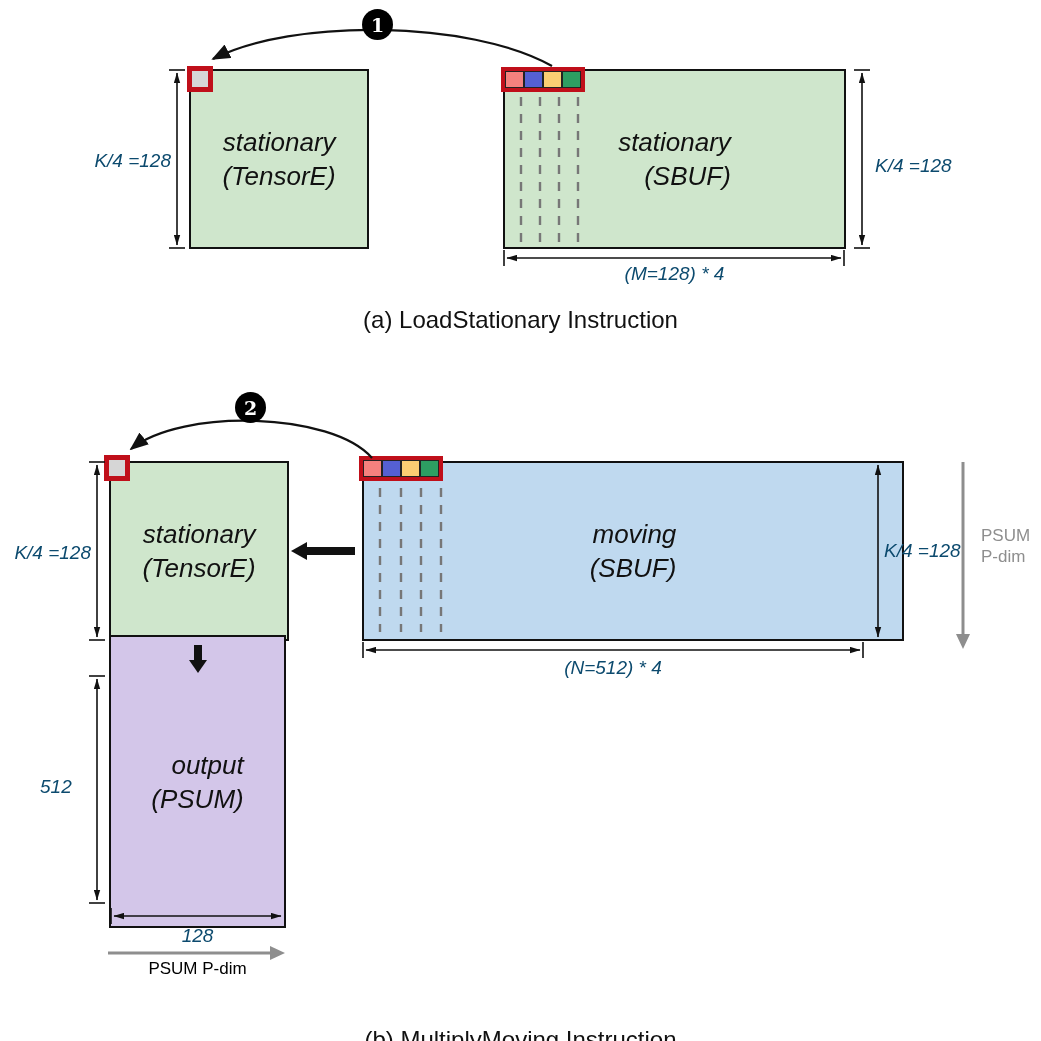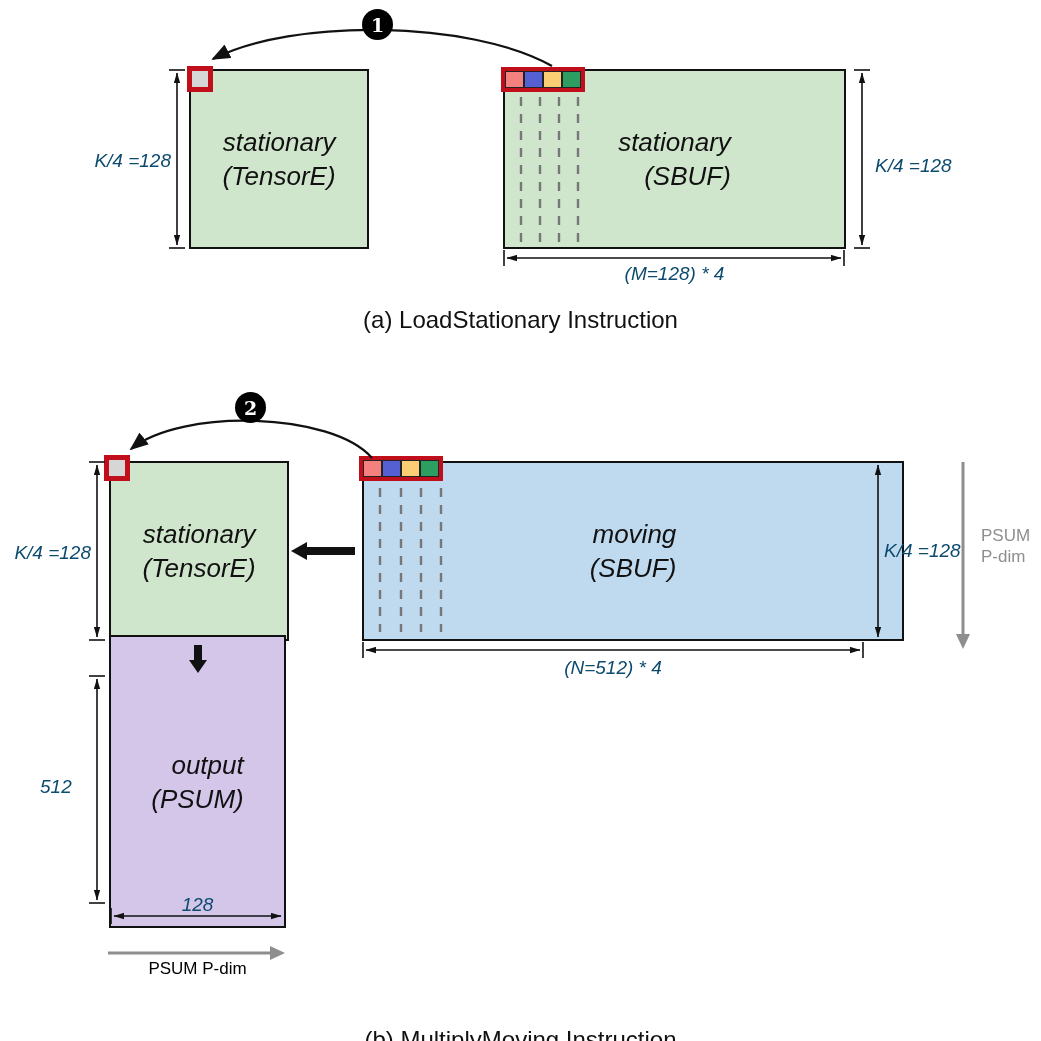--- a/index.html
+++ b/index.html
@@ -84,21 +84,21 @@
     <span class="cell" style="background-color: rgb(245, 129, 126);"></span>
     <span class="cell" style="background-color: rgb(85, 96, 210);"></span>
     <span class="cell" style="background-color: rgb(251, 206, 115);"></span>
     <span class="cell" style="background-color: rgb(45, 158, 98);"></span>
   </div>
 
   <div class="dimlabel" style="left:11px;top:542px;width:80px;text-align:right;">K/4 =128</div>
   <div class="dimlabel" style="left:884px;top:540px;">K/4 =128</div>
   <div class="dimlabel ctr" style="left:362px;top:657px;width:502px;">(N=512) * 4</div>
   <div class="dimlabel" style="left:40px;top:776px;width:48px;">512</div>
-  <div class="dimlabel ctr" style="left:109px;top:894px;width:177px;">128</div>
+  <div class="dimlabel ctr" style="left:109px;top:925px;width:177px;">128</div>
 
   <div class="axislabel" style="left: 981px; top: 525px; color: rgb(142, 142, 142);">
     <div>PSUM</div>
     <div>P-dim</div>
   </div>
   <div class="axislabel ctr" style="left: 109px; top: 958px; width: 177px; color: #000000;">PSUM P-dim</div>
 
   <div class="badge" style="left:235px;top:392px;">2</div>
 
   <div class="caption" style="top:1001px;margin-top:25px;">(b) MultiplyMoving Instruction</div>

